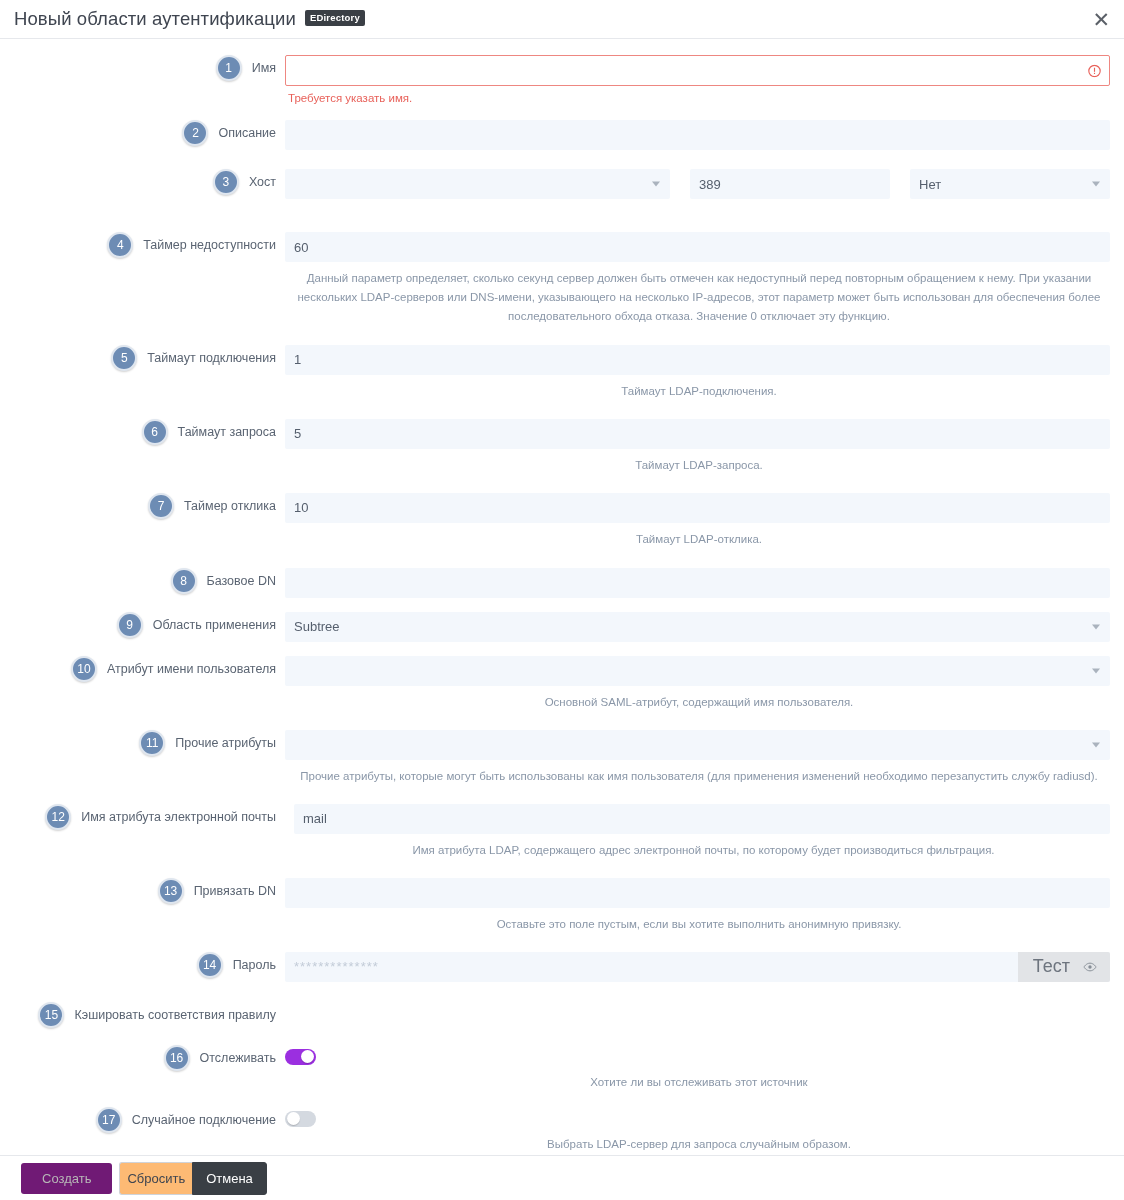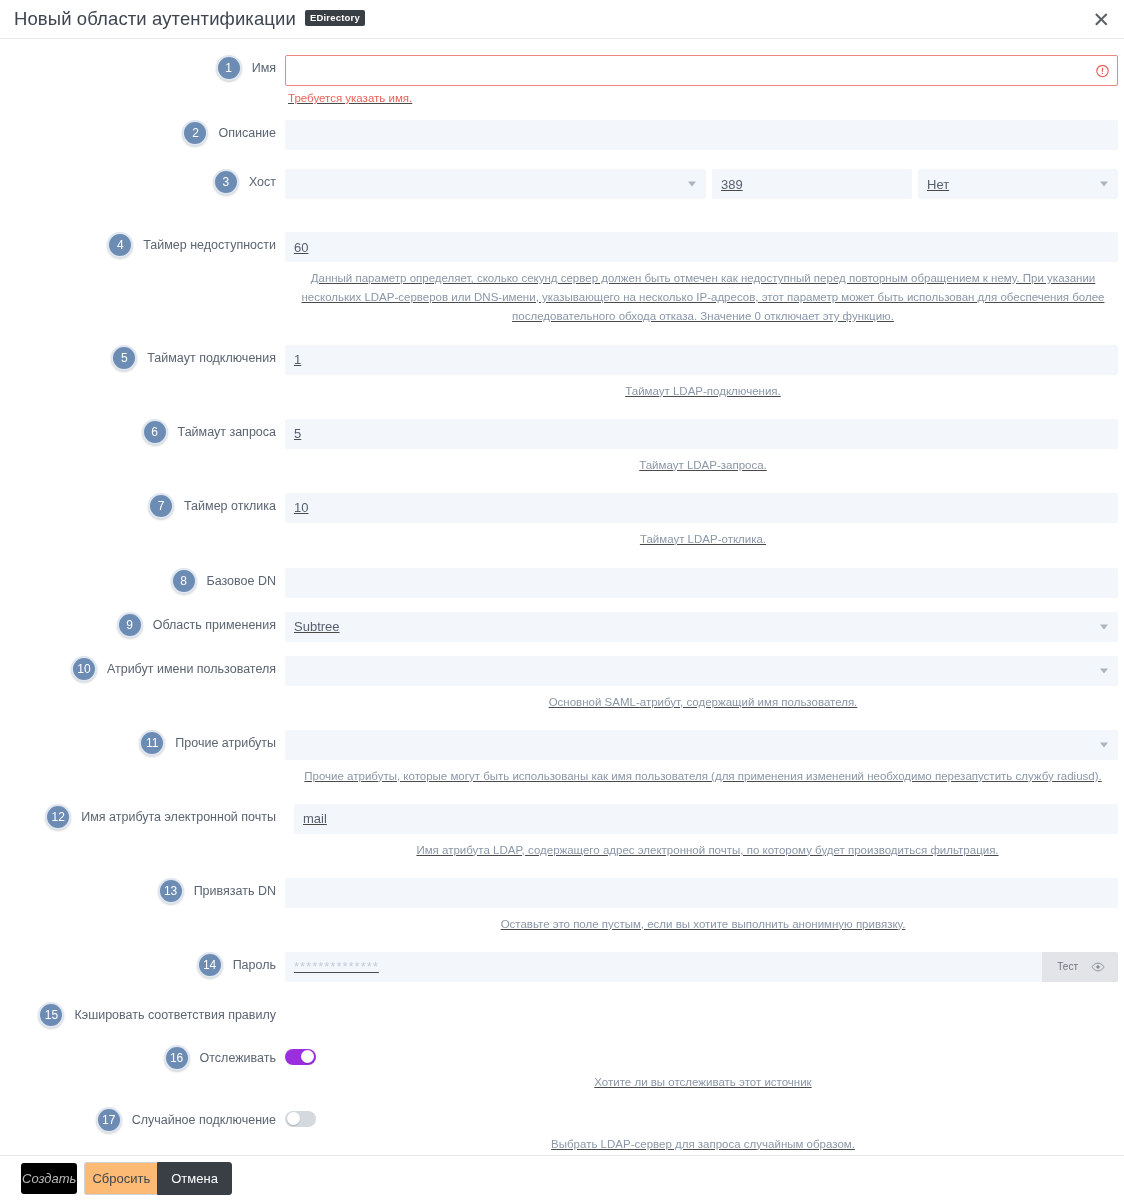--- a/index.html
+++ b/index.html
@@ -88,22 +88,21 @@
     font-size: 12.5px;
     color: #5a6472;
     text-align: right;
     padding-right: 9px;
     padding-left: 10px;
     white-space: nowrap;
   }
   .field-col {
     flex: 1 1 auto;
     min-width: 0;
-    padding-right: 6px;
-    text-decoration: underline;
+    padding-right: 14px;
   }
 
   .inp {
     width: 100%;
     height: 30px;
     background: #f3f7fc;
     border: none;
     border-radius: 2px;
     font-size: 13px;
     color: #555f6d;
@@ -151,21 +150,21 @@
     width: 0; height: 0;
     border-left: 4.5px solid transparent;
     border-right: 4.5px solid transparent;
     border-top: 5px solid #aab3be;
     pointer-events: none;
   }
 
   
   .host-grid {
     display: flex;
-    gap: 6px;
+    gap: 20px;
   }
   .host-grid .c1 { flex: 1 1 auto; position: relative; }
   .host-grid .c2 { flex: 0 0 200px; }
   .host-grid .c3 { flex: 0 0 200px; position: relative; }
 
   
   .toggle {
     width: 31px; height: 16px;
     border-radius: 9px;
     background: #d4d9e0;
@@ -192,21 +191,21 @@
   .pw-btn {
     position: absolute;
     right: 0; top: 0;
     height: 30px;
     background: #e2e4e7;
     border: none;
     display: flex;
     align-items: center;
     gap: 13px;
     padding: 0 13px 0 15px;
-    font-size: 10px;
+    font-size: 18px;
     color: #6d747e;
     font-family: inherit;
     cursor: pointer;
     border-radius: 0 2px 2px 0;
   }
   .eye {
     width: 14px; height: 10px;
     display: inline-block;
   }
 
@@ -216,30 +215,29 @@
     left: 0; right: 0; bottom: 0;
     height: 45px;
     border-top: 1px solid #e6e8ec;
     display: flex;
     align-items: center;
     padding-left: 21px;
     gap: 0;
     background: #ffffff;
   }
   .btn-create {
-    background: #000000;
+    background: #701a75;
     color: #b7b7b7;
     border: none;
     border-radius: 3px;
-    padding: 8px 1px;
+    padding: 8px 21px;
     font-size: 13px;
     font-family: inherit;
     cursor: default;
     margin-right: 7px;
-    font-style: italic;
   }
   .btn-reset {
     background: #fdba74;
     color: #3f4550;
     border: 1px solid #cfd3d9;
     border-right: none;
     border-radius: 3px 0 0 3px;
     padding: 8px 7px;
     font-size: 13px;
     font-family: inherit;

